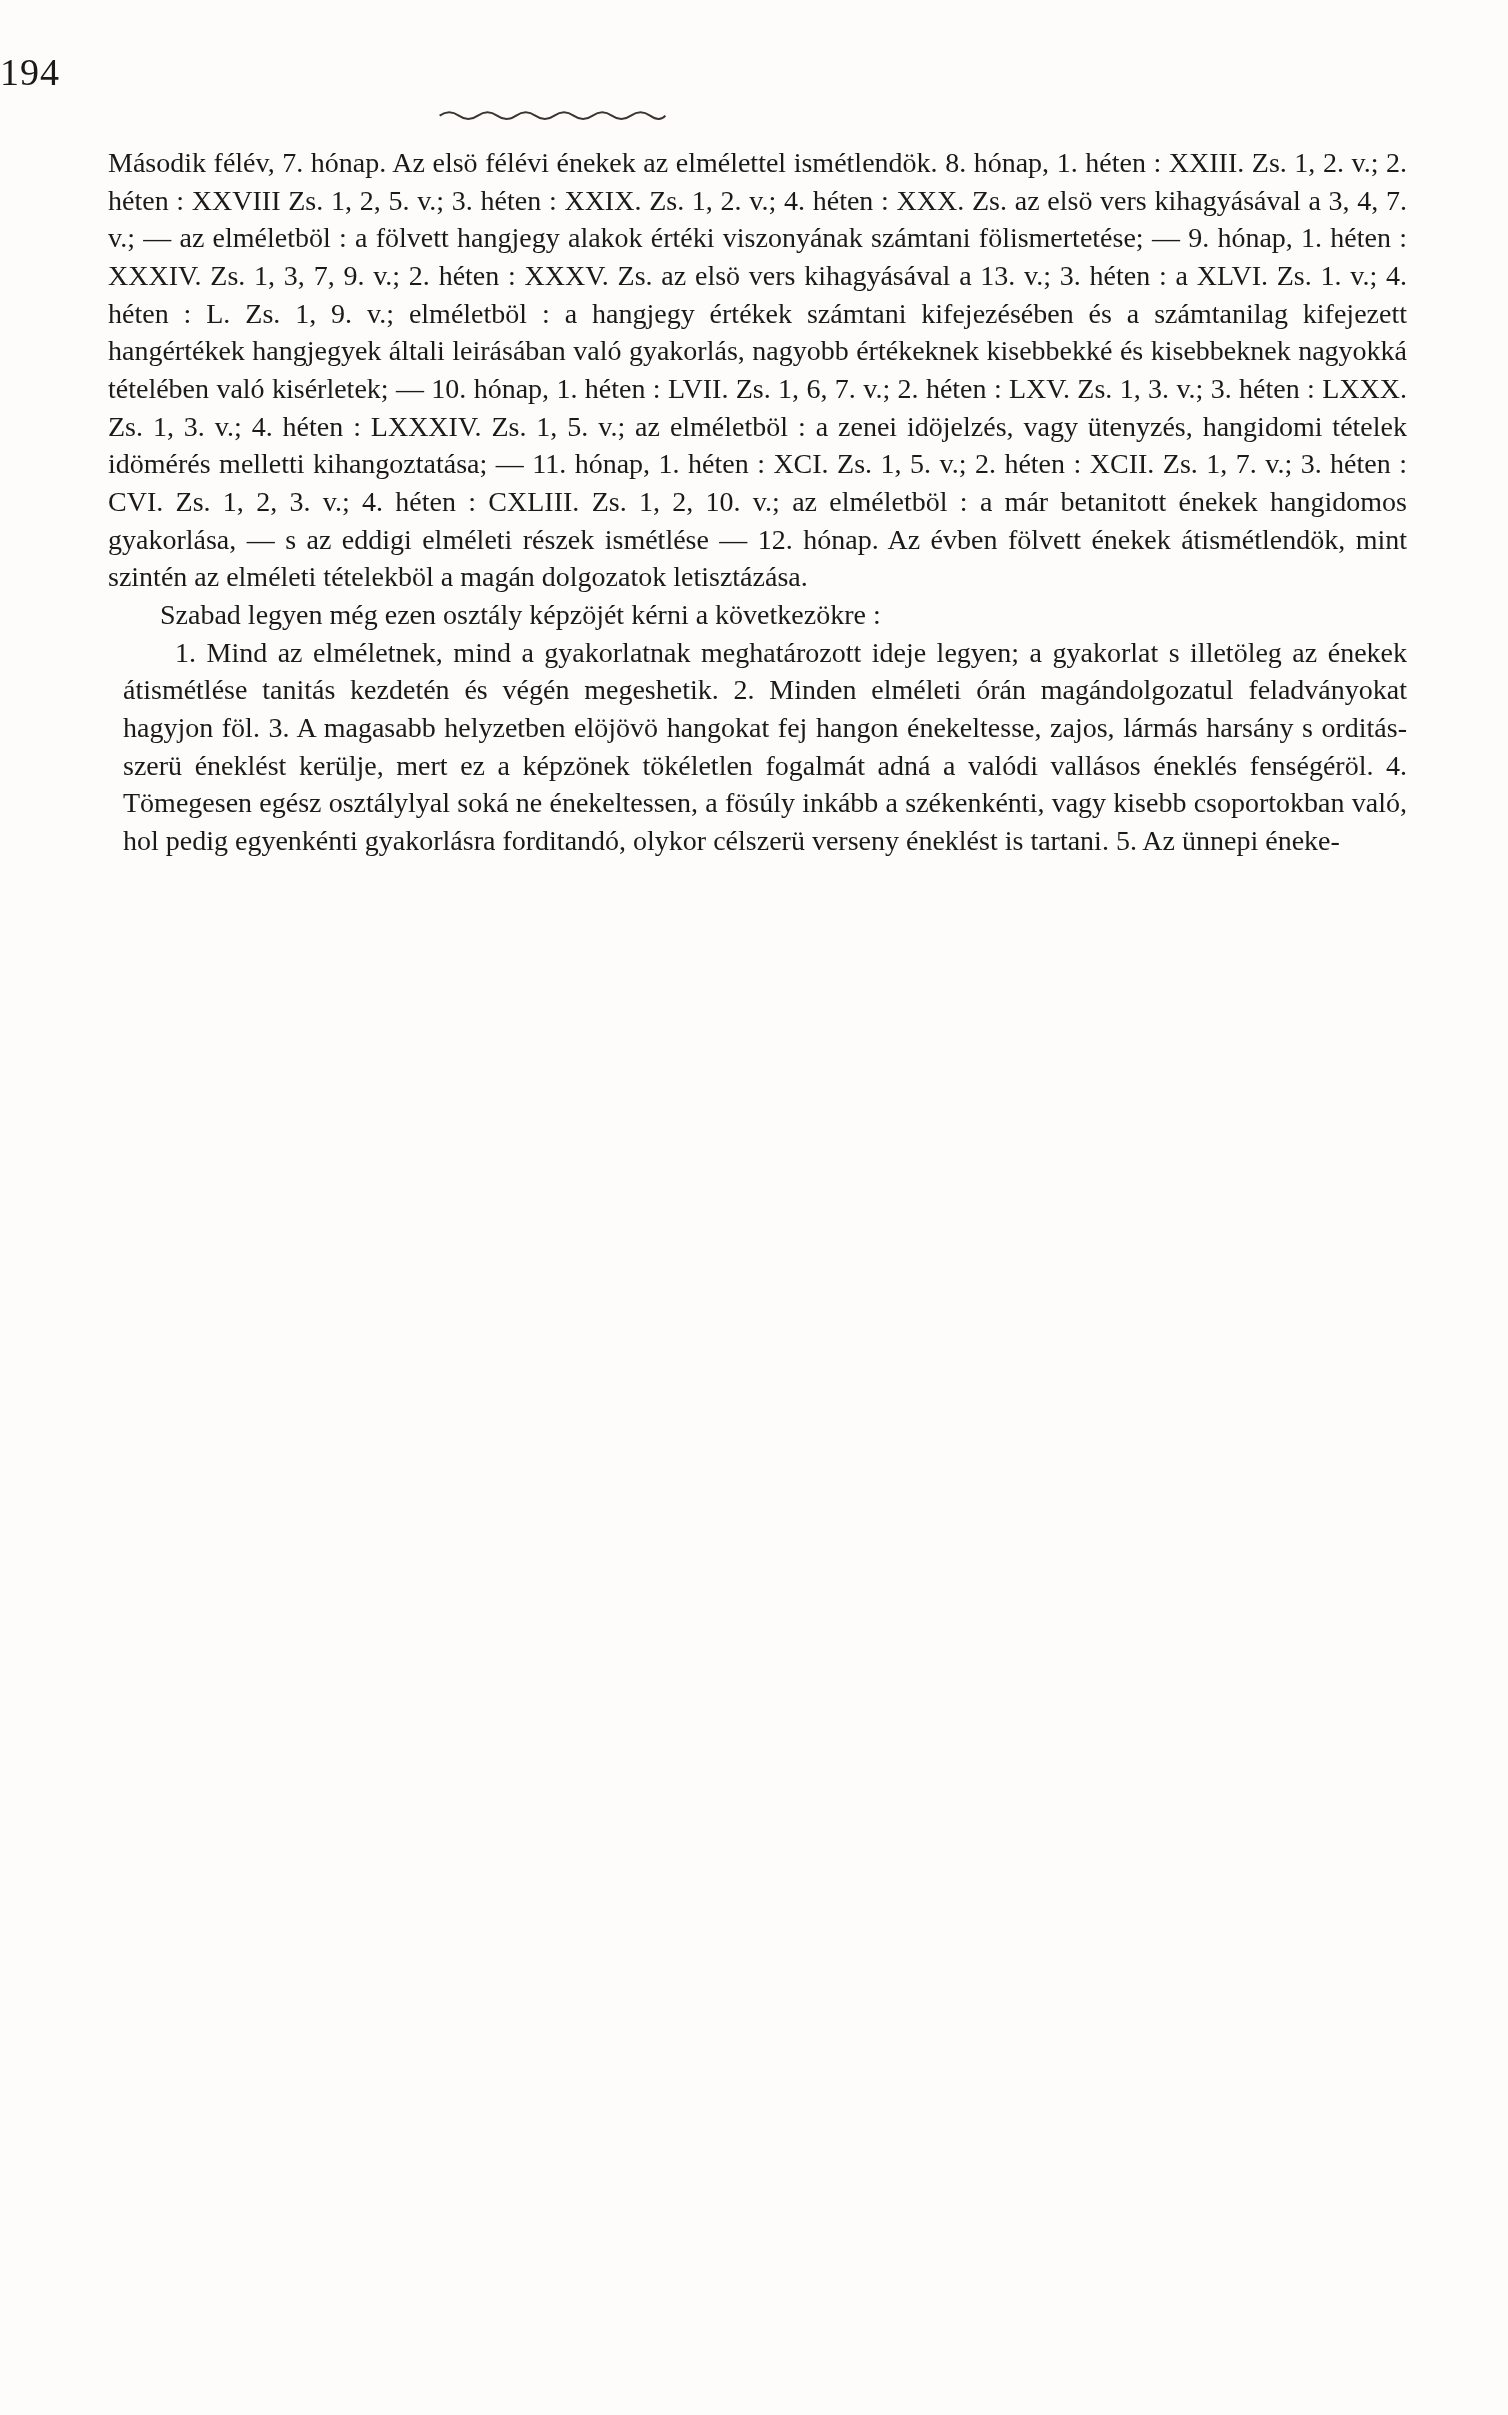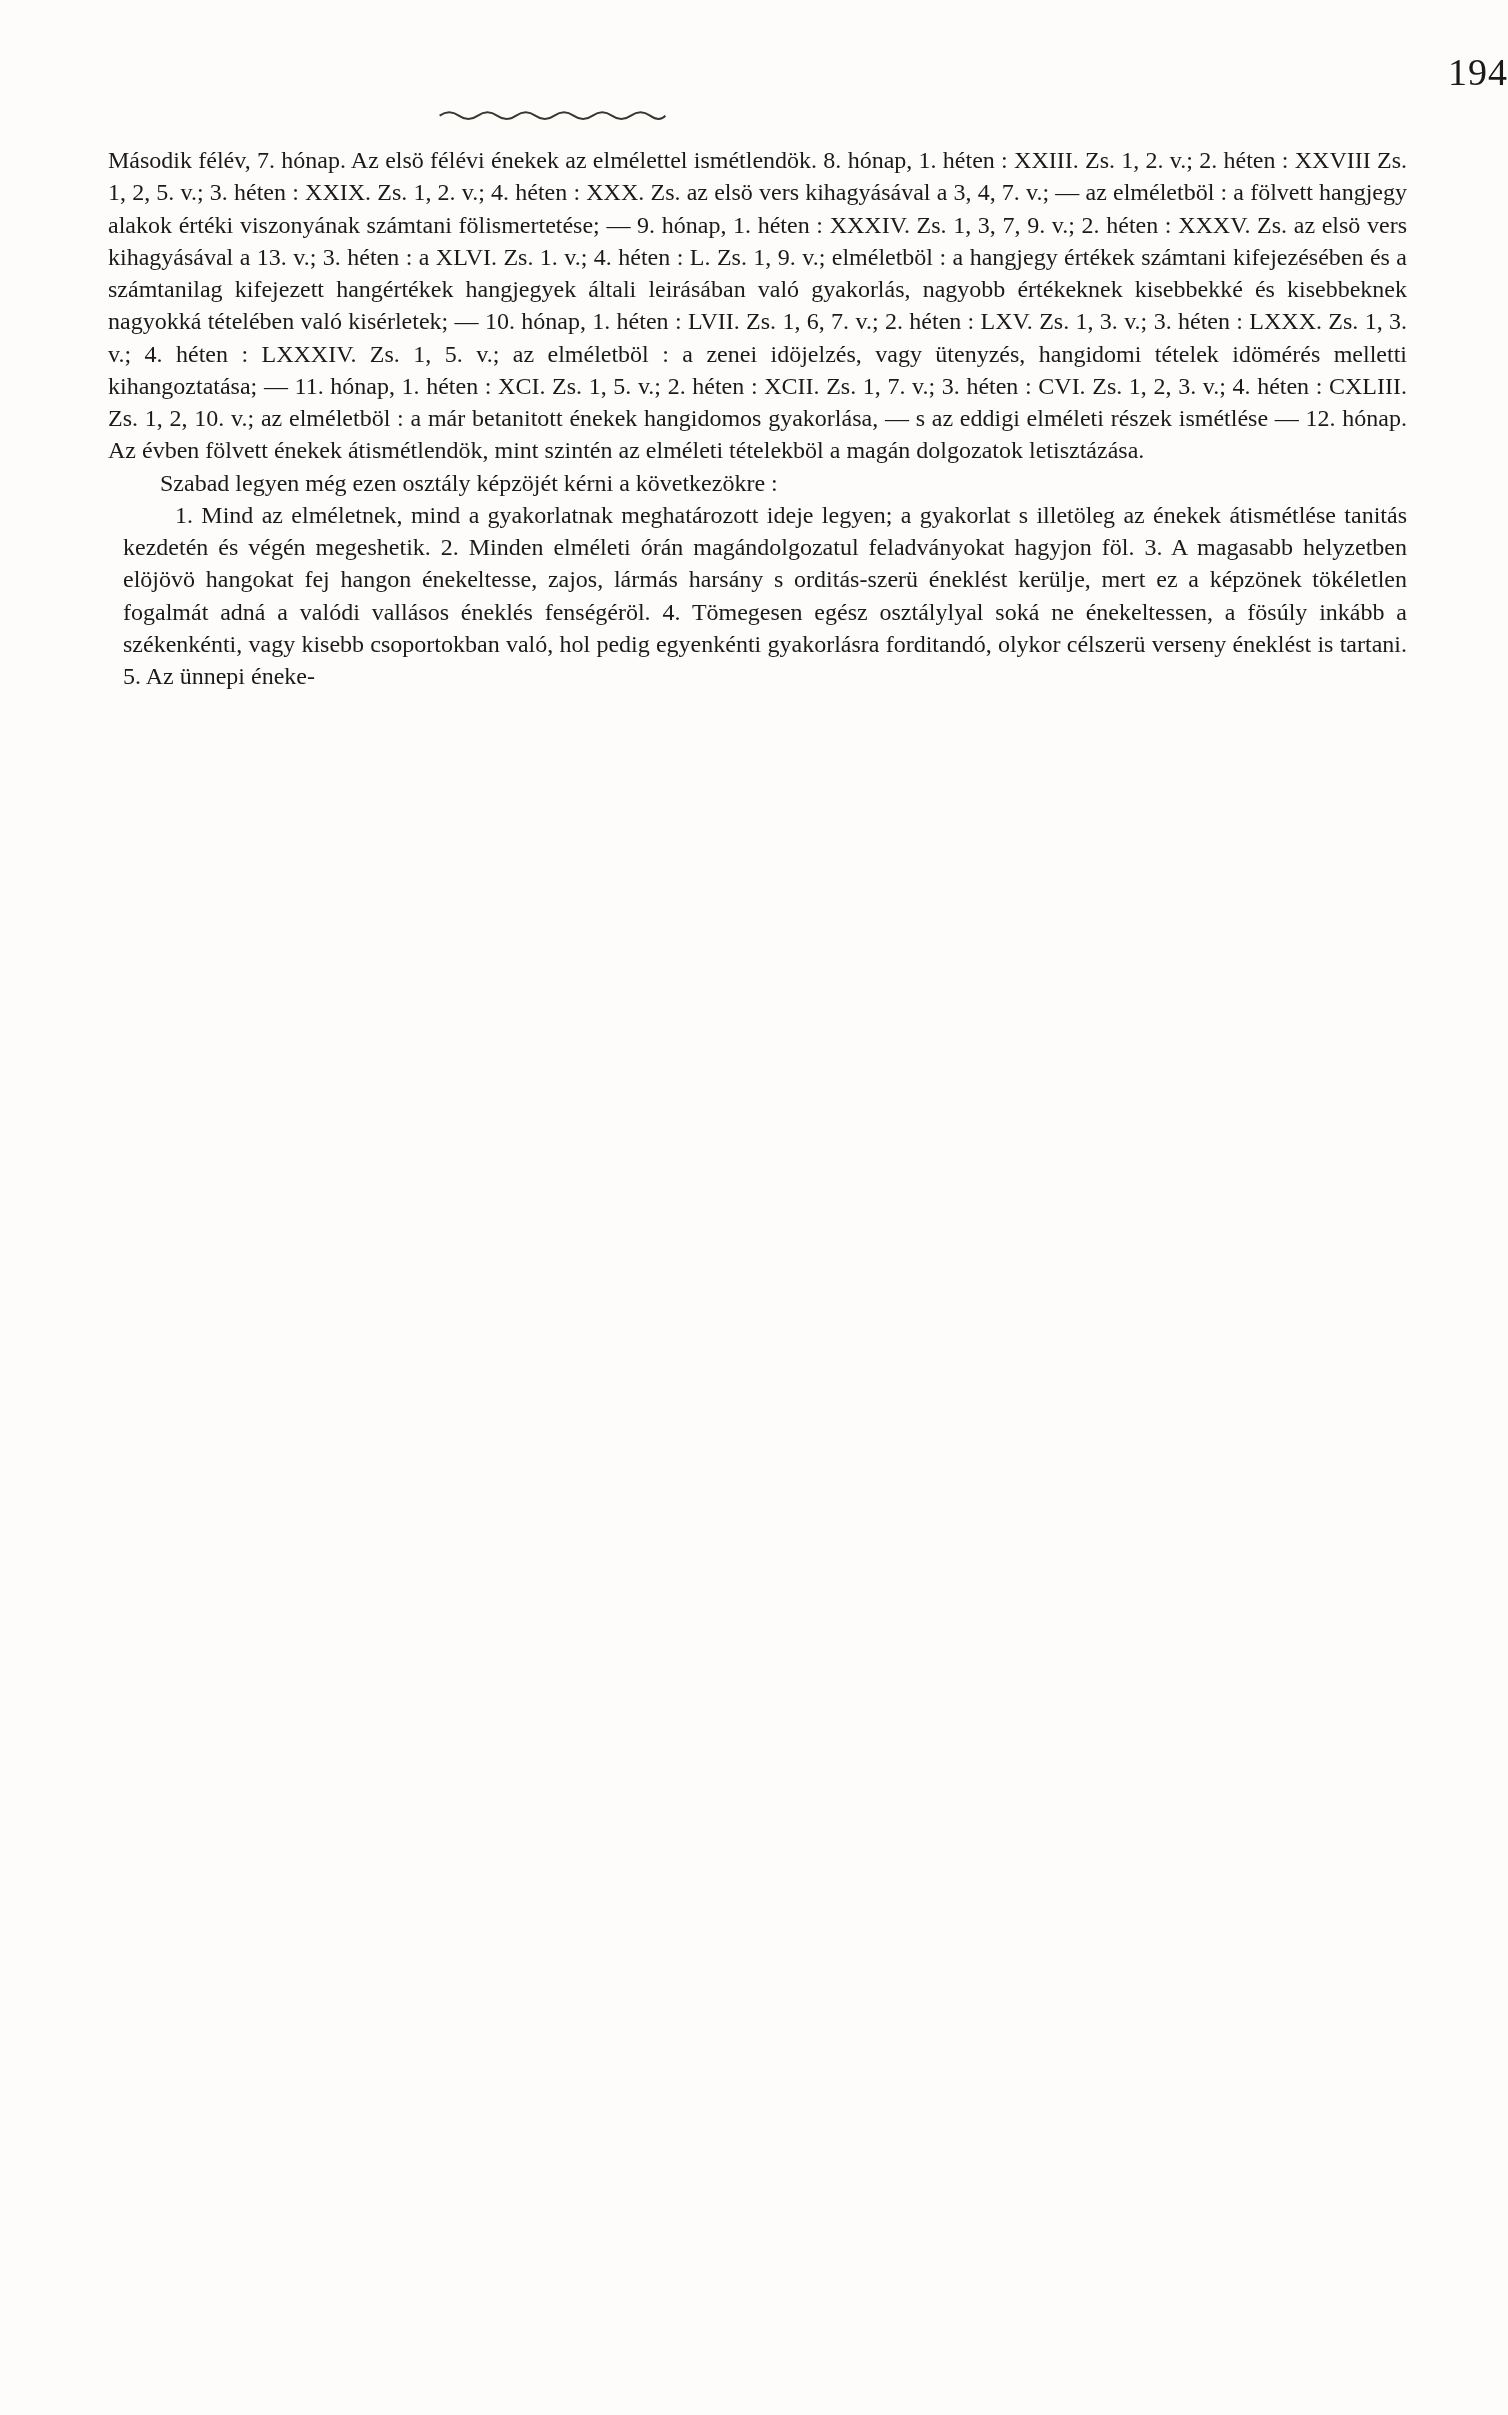--- a/index.html
+++ b/index.html
@@ -18,38 +18,38 @@
     position: relative;
     width: 1508px;
     height: 2415px;
     background: #fdfcfa;
   }
   .page-number {
     position: absolute;
     top: 50px;
     left: 0;
     width: 100%;
-    text-align: right;
+    text-align: left;
     font-size: 38px;
     letter-spacing: 1px;
   }
   .rule {
     position: absolute;
     top: 108px;
     left: 437px;
     width: 231px;
     height: 13.4px;
   }
   .rule svg { display: block; }
   .body-text {
     position: absolute;
     top: 144px;
     left: 108px;
     width: 1299px;
-    font-size: 24px;
+    font-size: 28px;
     line-height: 1.345;
     text-align: justify;
     text-justify: inter-word;
     hyphens: manual;
   }
   .body-text p {
     margin: 0;
     text-indent: 0;
   }
   .body-text p.indent {

